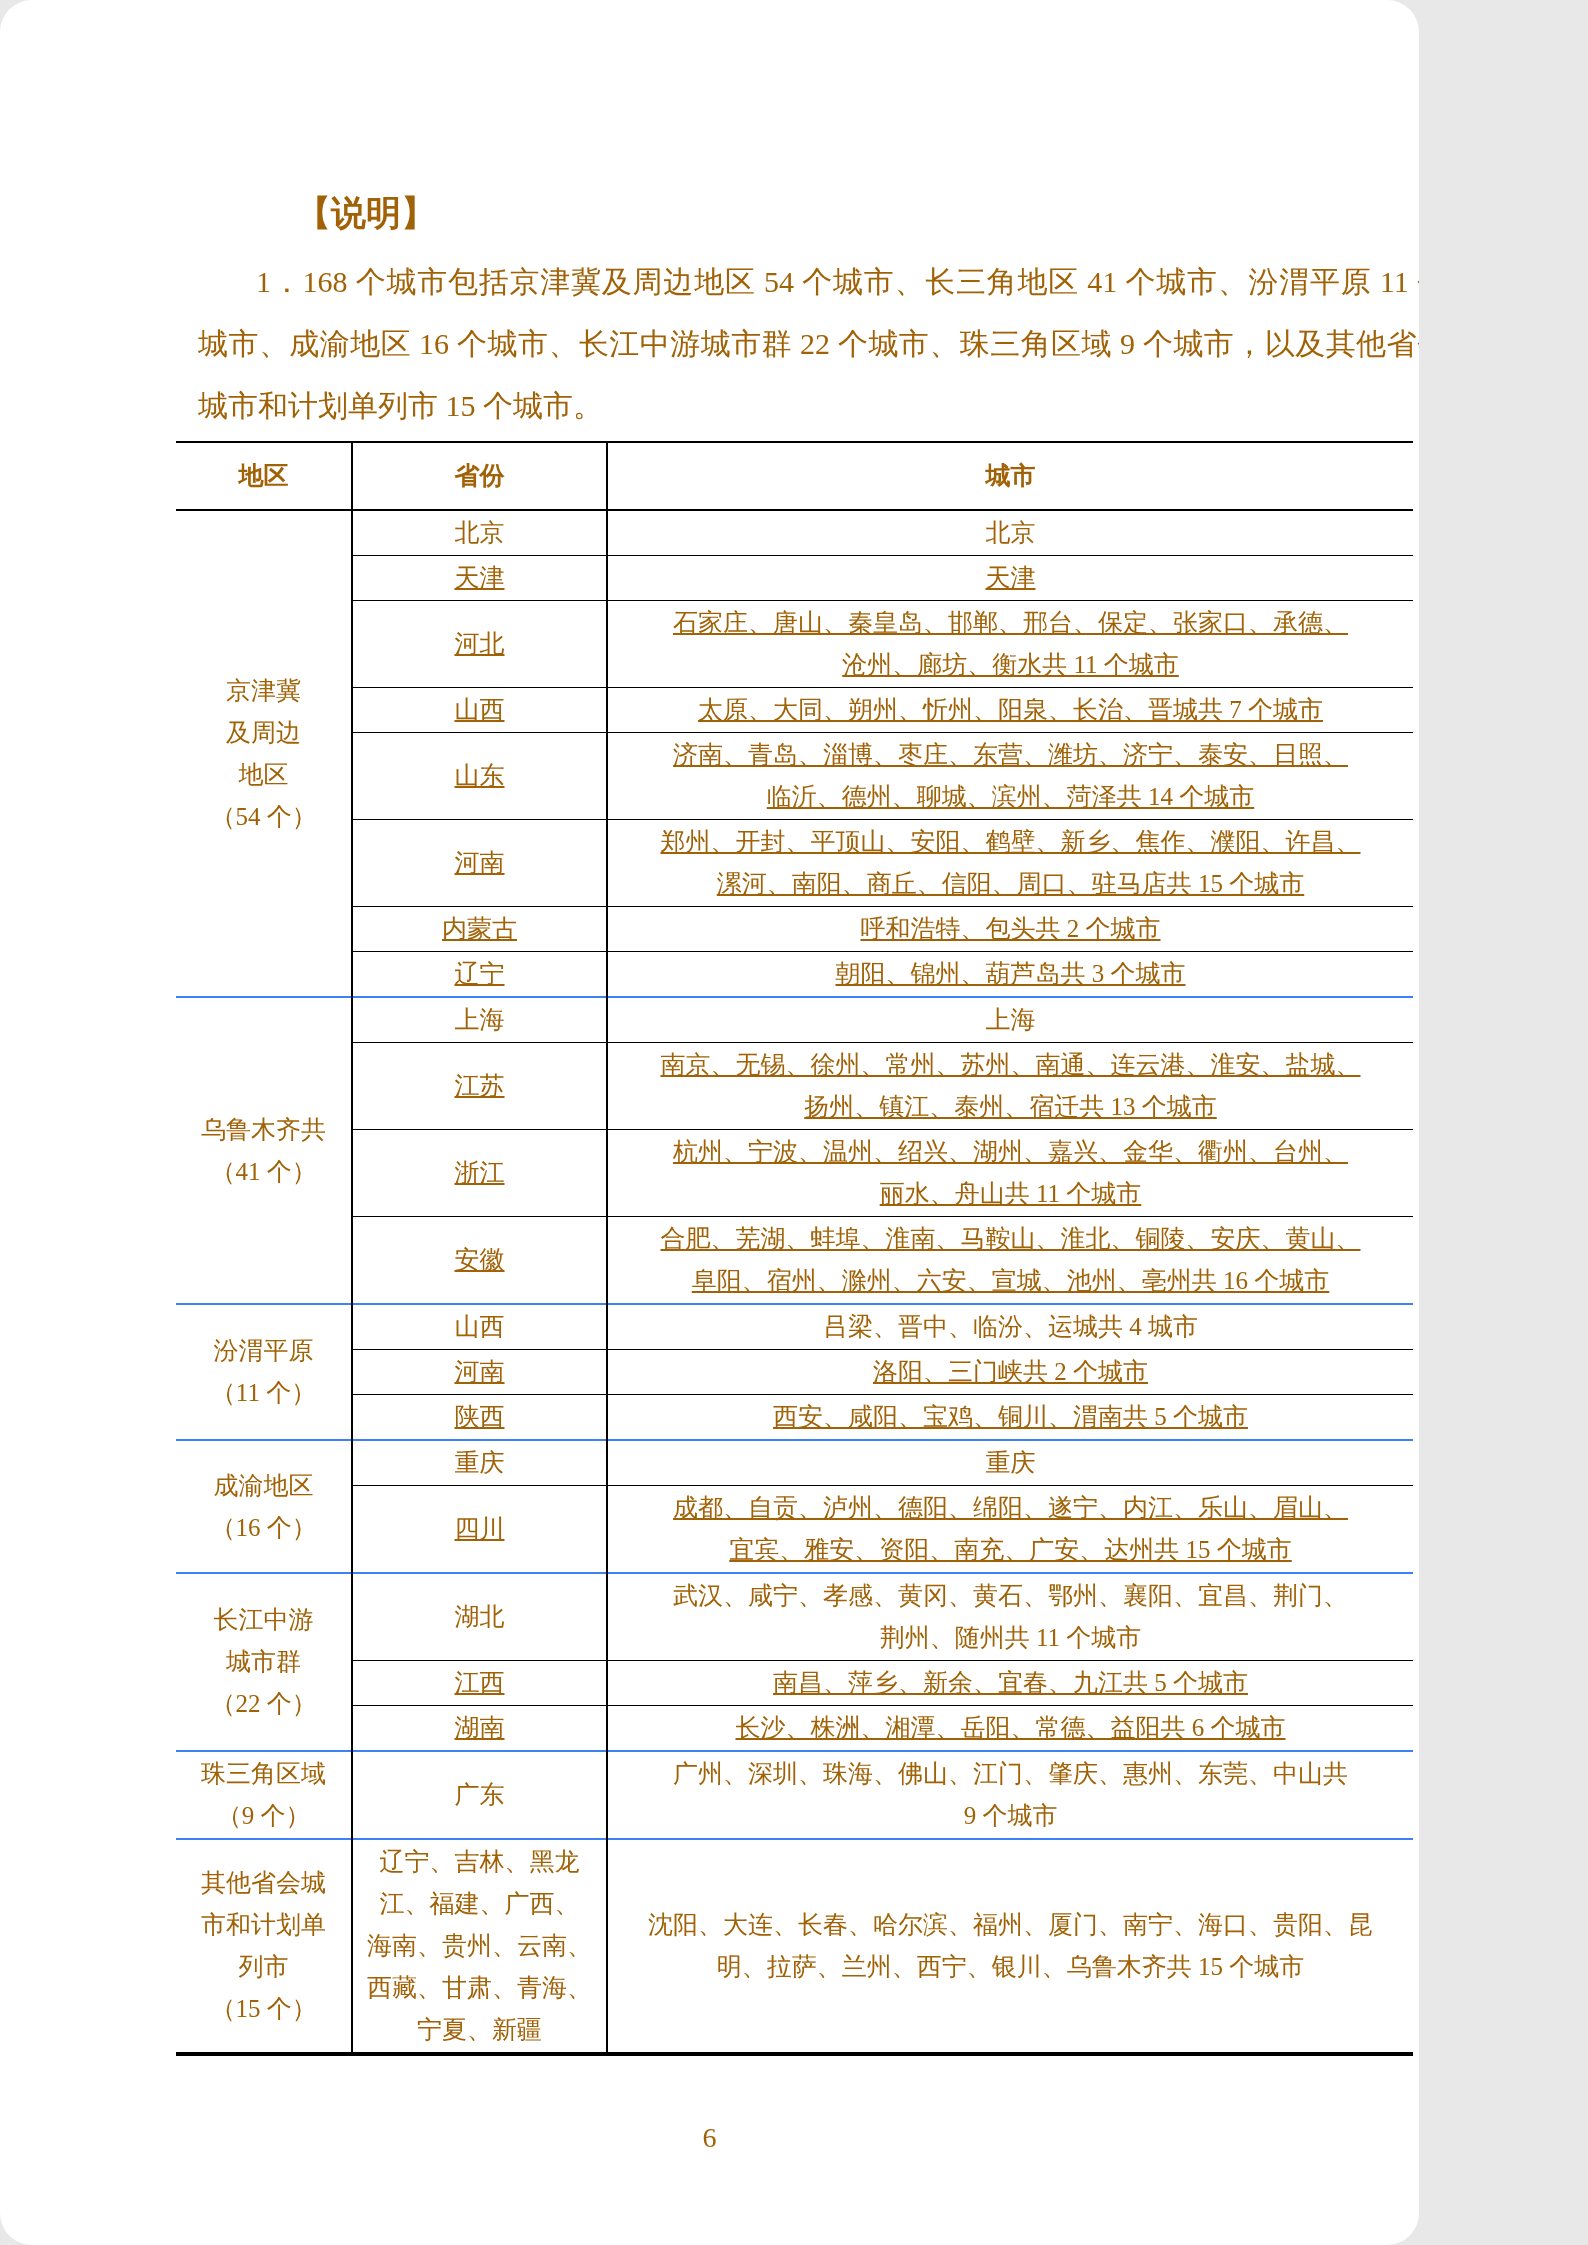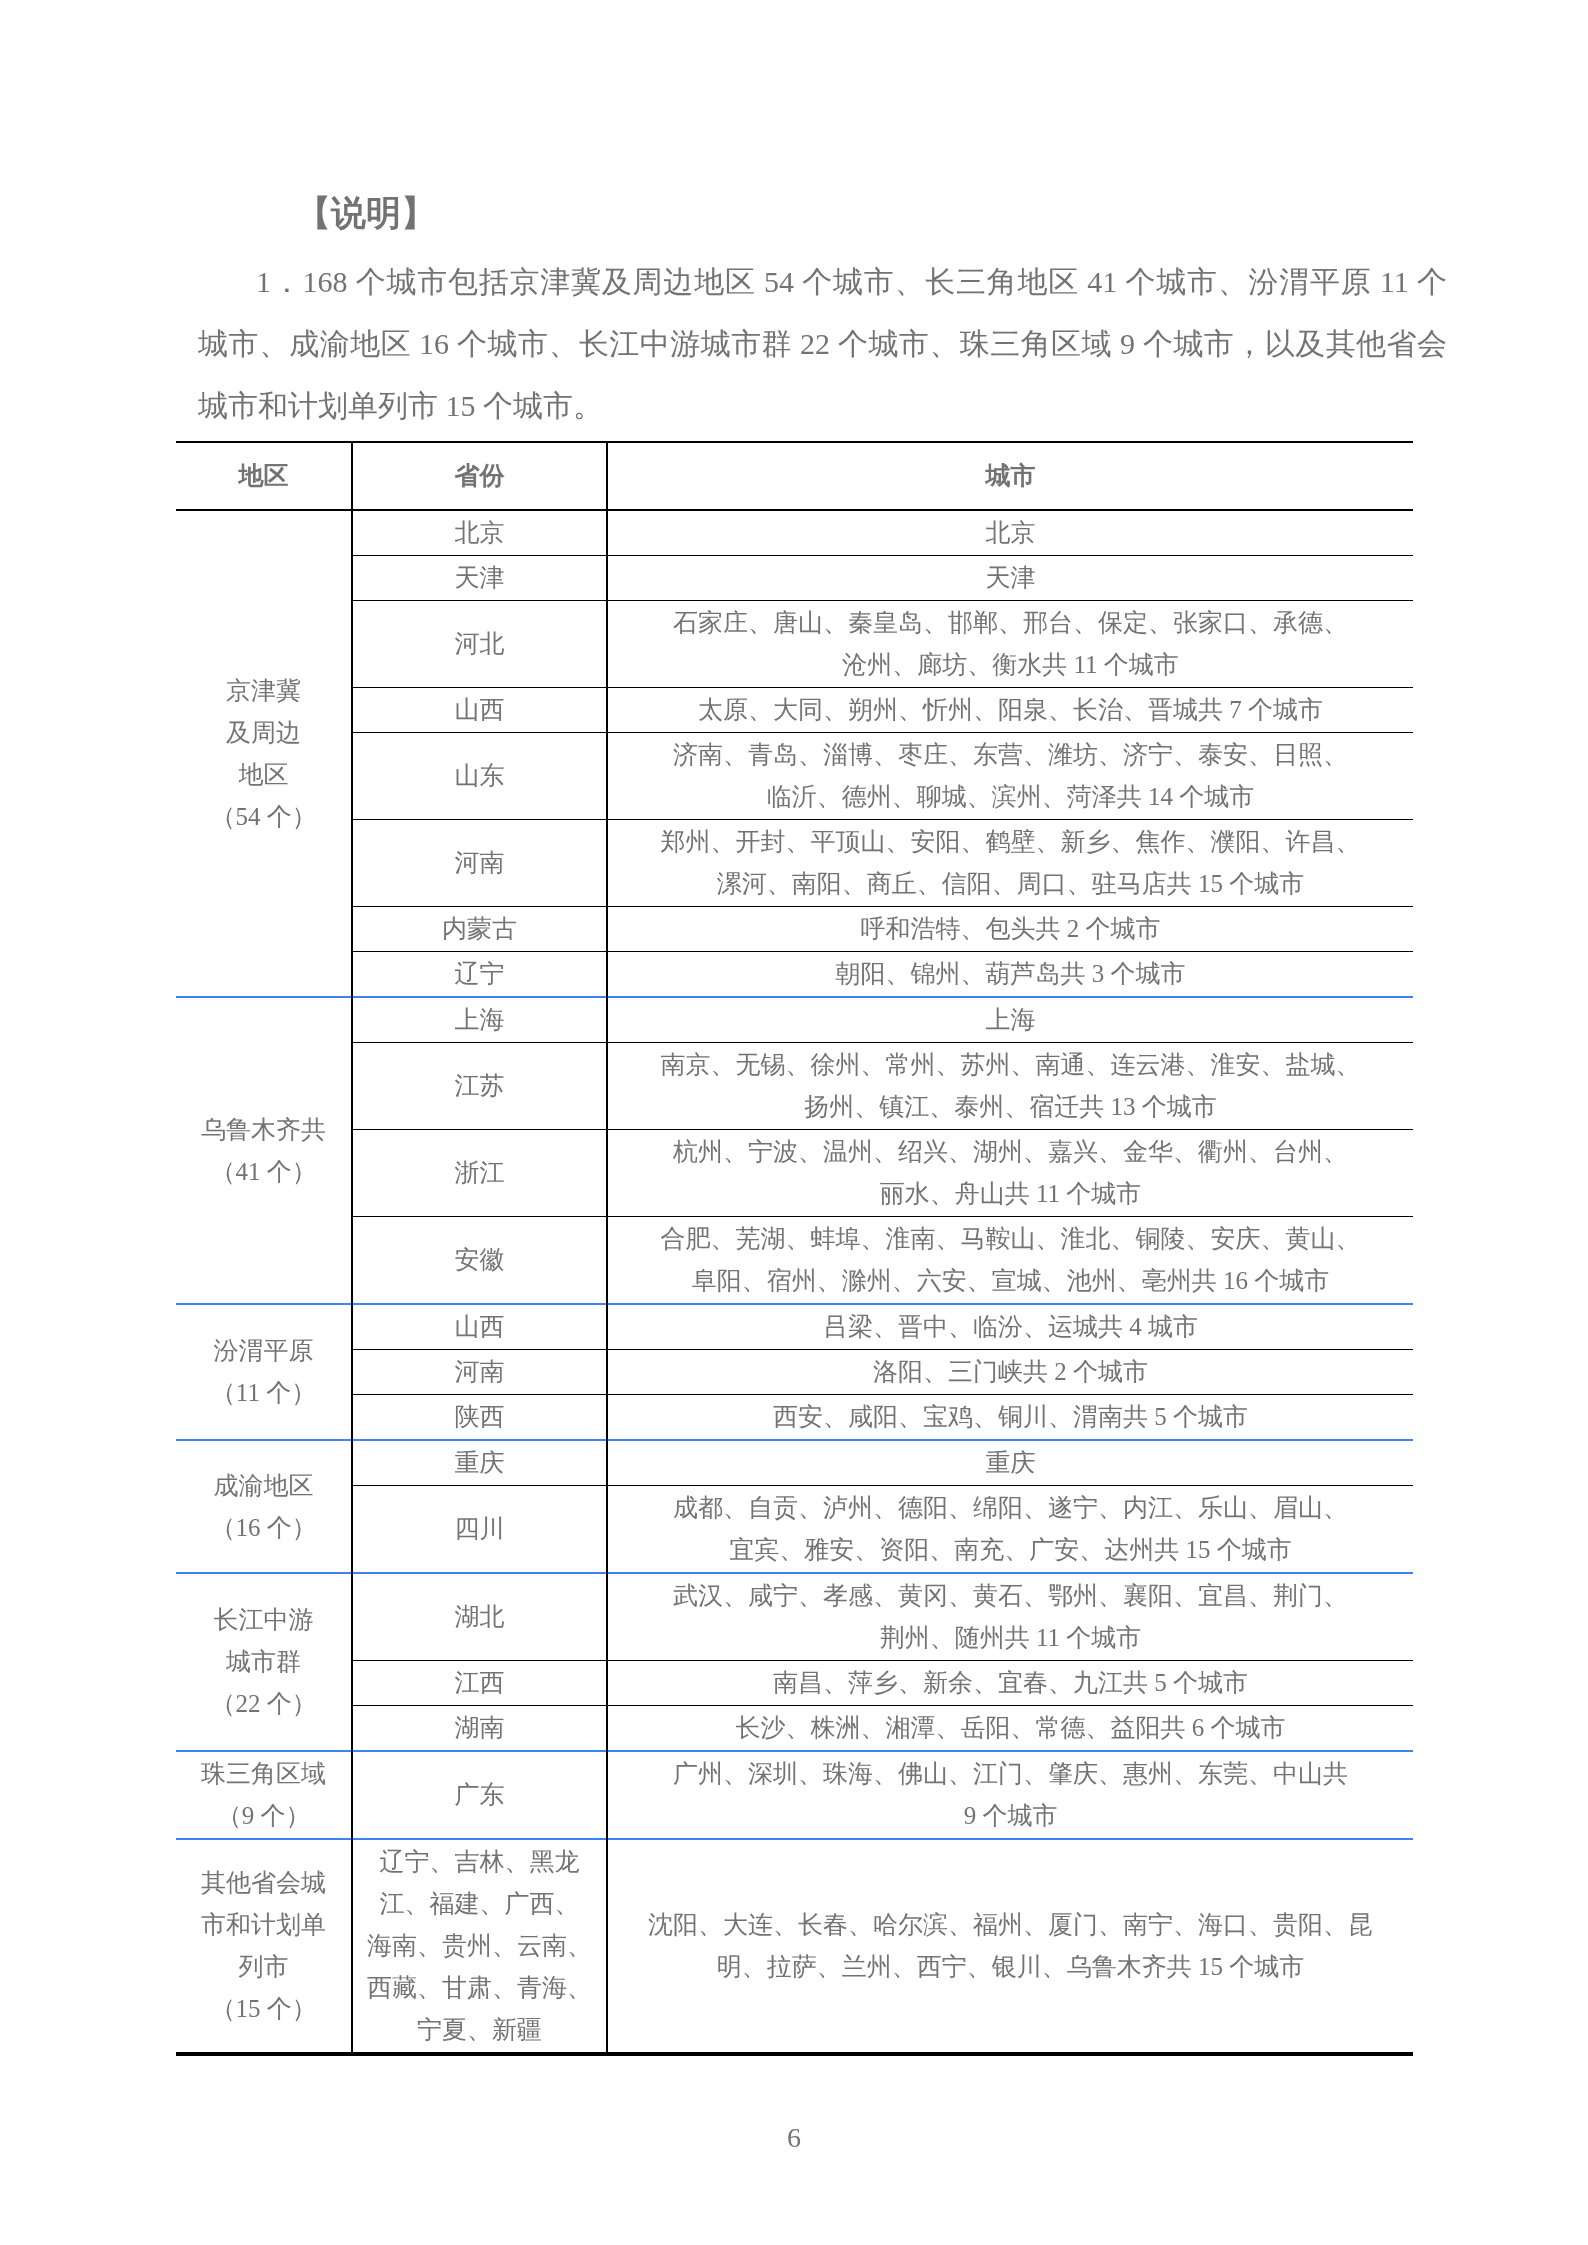--- a/index.html
+++ b/index.html
@@ -1,23 +1,24 @@
 <!DOCTYPE html>
 <html><head>
 <meta charset="utf-8">
 <style>
   html, body { margin: 0; padding: 0; background: #e8e8e8; }
   .page {
     position: relative;
-    width: 1588px;
+    width: 1419px;
     height: 2245px;
     background: #ffffff;
     font-family: "Liberation Serif", "DejaVu Serif", serif;
-    color: #737373;
+    color: #a16207;
     overflow: hidden;
+    border-radius: 32px;
   }
   .content {
     position: absolute;
     left: 190px;
     top: 193px;
     width: 1257px;
   }
   .heading {
     margin: 0 0 0 106px;
     font-size: 35px;
@@ -52,21 +53,21 @@
     white-space: pre-line;
     font-weight: normal;
   }
   table.cities thead th {
     font-weight: bold;
     padding: 12px 0;
     border-bottom: 2.5px solid #000;
   }
   .v-sep { border-right: 2px solid #000; }
   tr.region-start td { border-top: 2px solid #3b82f6; }
-  td.row-sep { border-top: 1.5px solid #000; }
+  td.row-sep { border-top: 1.5px solid #000; text-decoration: underline; }
   td.region-cell { line-height: 46px; }
   .footer {
     position: absolute;
     left: 0;
     top: 2122px;
     width: 100%;
     text-align: center;
     font-size: 28px;
   }
 </style>

